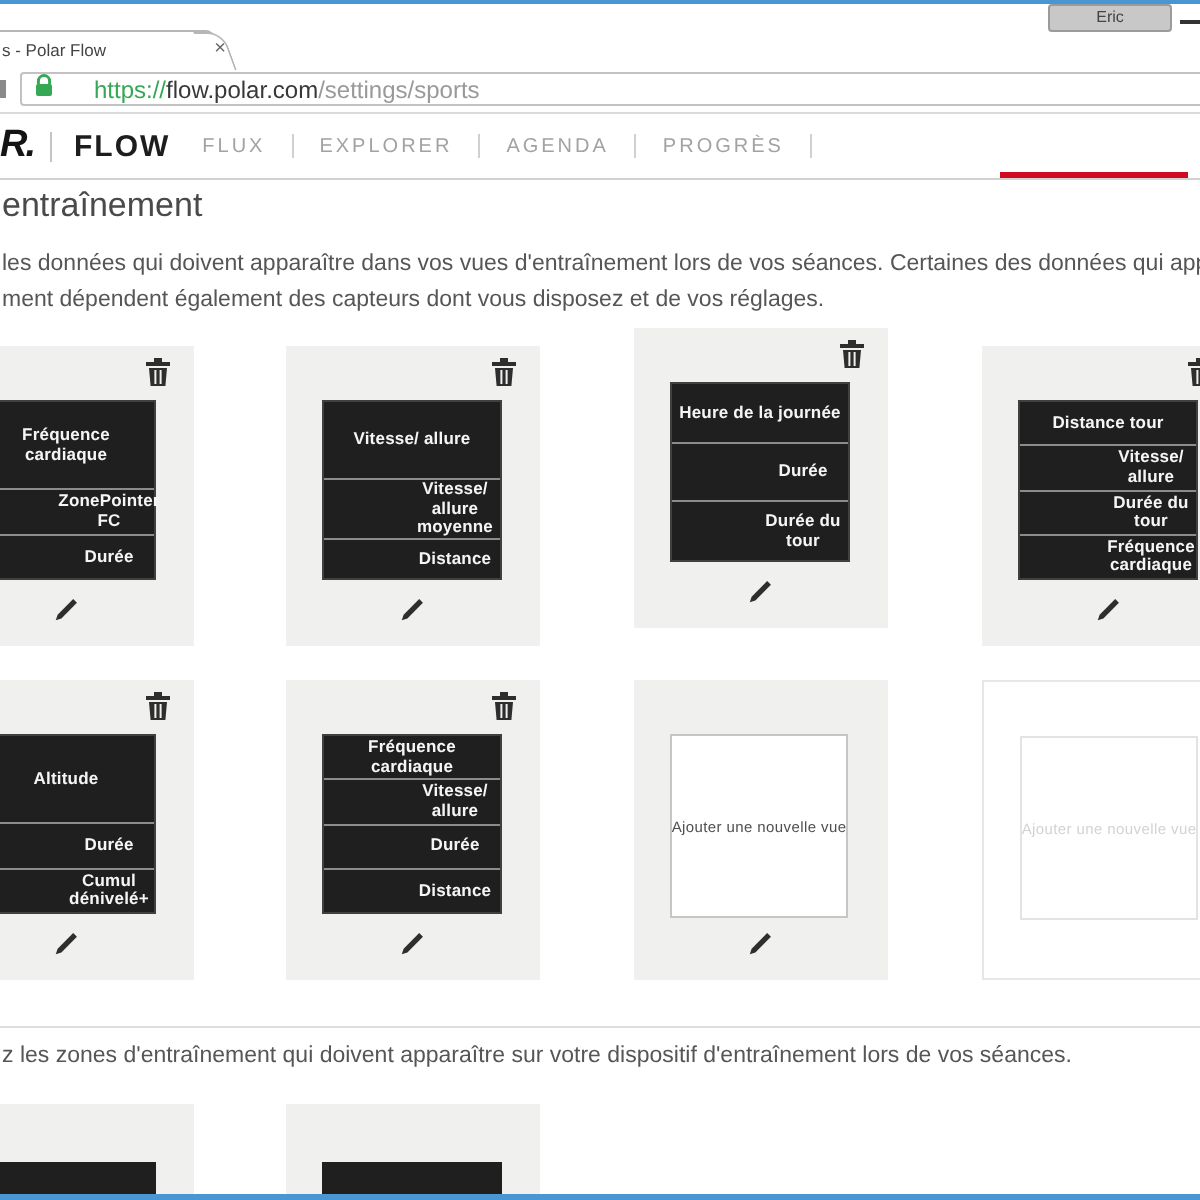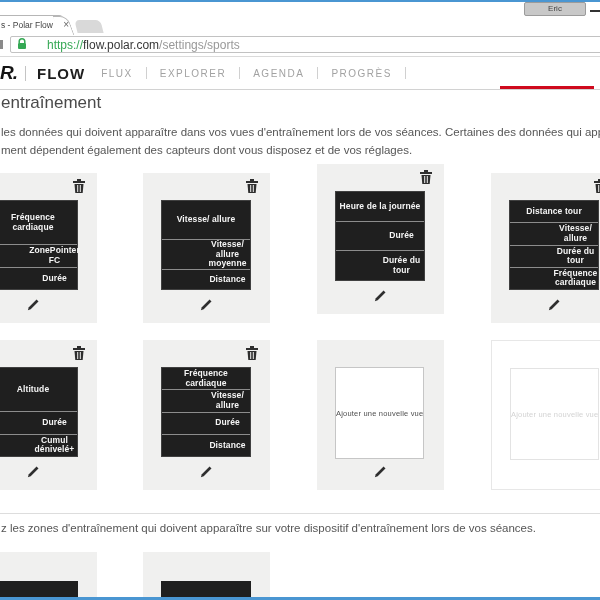--- a/index.html
+++ b/index.html
@@ -8,21 +8,21 @@
 
   
   .win-top{position:absolute;top:0;left:0;right:0;height:2px;background:#4a96d2;}
   .win-bottom{position:absolute;left:0;right:0;bottom:0;height:3px;background:#4a96d2;z-index:30;}
   .profile-badge{position:absolute;top:2px;right:14px;min-width:26px;height:12px;background:#c8c8c8;
                  border:1px solid #9b9b9b;border-radius:2px;font-size:8px;color:#444;
                  text-align:center;line-height:12px;padding:0 17px;}
   .minimize{position:absolute;top:10px;right:-3px;width:13px;height:2px;background:#333;}
 
   .tab{position:absolute;left:0;top:15px;width:63px;height:18px;background:#fff;
-       border-top:1px solid #b6b6b6;border-bottom:none;border-top-right-radius:4px;z-index:2;}
+       border-top:1px solid #b6b6b6;border-bottom:none;border-top-right-radius:4px;z-index:2;padding-left:44px;}
   .tab::after{content:"";position:absolute;right:-8px;top:0;bottom:-1px;width:14px;background:#fff;
        border-right:1px solid #b6b6b6;border-top:1px solid #b6b6b6;border-top-right-radius:8px;
        transform:skewX(20deg);}
   .tab-title{position:absolute;left:1px;top:0;font-size:8.5px;color:#444;line-height:18px;white-space:nowrap;z-index:3;}
   .tab-close{position:absolute;right:-6px;top:0px;font-size:10px;color:#666;z-index:4;line-height:18px;}
   .ghost-tab{position:absolute;left:76px;top:20px;width:26px;height:13px;background:#d9d9d9;
        border-top-left-radius:5px;border-top-right-radius:5px;transform:skewX(14deg);}
 
   .toolbar{position:absolute;top:33px;left:0;right:0;height:23px;background:#fff;border-bottom:1px solid #dadada;}
   .omnibox{position:absolute;left:10px;top:3px;width:600px;height:17px;background:#fff;
@@ -59,21 +59,21 @@
   .card.ghost{background:#fff;border:1px solid #e7e7e7;}
   .trash{position:absolute;top:6px;right:12px;}
   .box{position:absolute;left:18px;top:27px;width:90px;height:90px;background:#1f1f1f;
        border:1px solid #404040;display:flex;flex-direction:column;box-sizing:border-box;}
   .brow{flex:1;display:flex;align-items:center;justify-content:center;text-align:center;
         color:#f5f5f5;font-weight:bold;font-size:8.5px;line-height:9.5px;letter-spacing:.1px;padding:0 1px;}
   .brow + .brow{border-top:1px solid #8c8c8c;padding-left:44px;}
   .r3 .brow:first-child{flex:2;}
   .pencil{position:absolute;left:0;right:0;top:124px;display:flex;justify-content:center;}
   .addbox{position:absolute;left:18px;top:27px;width:89px;height:92px;background:#fff;
-          border:1px solid #c6c6c6;display:flex;align-items:center;justify-content:flex-start;box-sizing:border-box;}
+          border:1px solid #c6c6c6;display:flex;align-items:center;justify-content:center;box-sizing:border-box;}
   .addbox span{font-size:7.5px;color:#4f4f4f;white-space:nowrap;letter-spacing:.2px;}
   .ghost .addbox{border-color:#e3e3e3;}
   .ghost .addbox span{color:#d3d3d3;}
 
   
   .stub{position:absolute;top:552px;width:127px;height:60px;background:#f0f0ef;}
   .stubbox{position:absolute;left:18px;top:29px;width:90px;height:40px;background:#1f1f1f;}
 </style>
 </head>
 <body>

